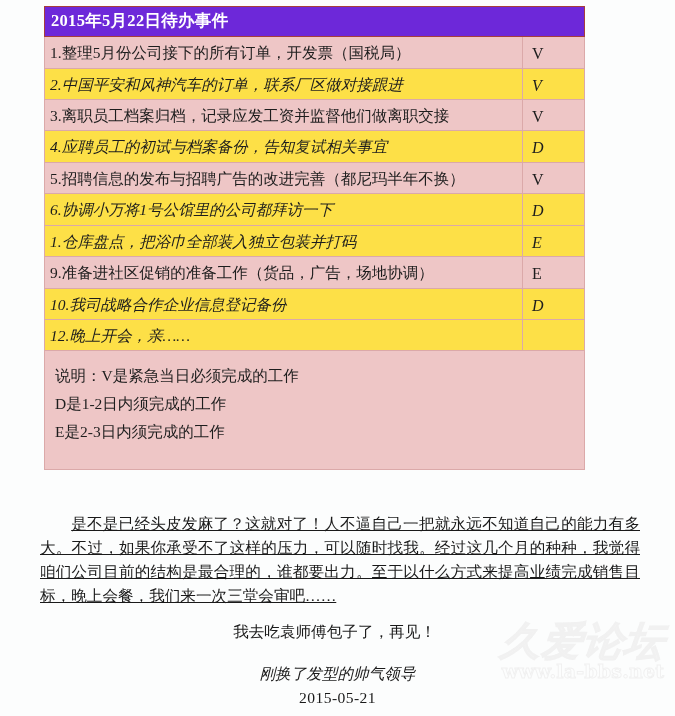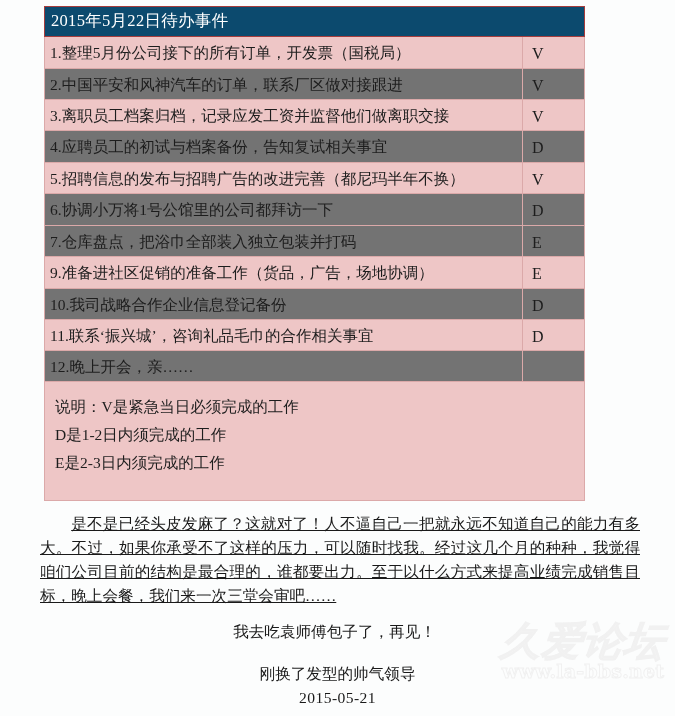--- a/index.html
+++ b/index.html
@@ -41,30 +41,31 @@
     font-size: 15.5px;
     line-height: 1.34;
     vertical-align: top;
     text-align: left;
     font-weight: normal;
   }
   .todo-table .col-task { width: 478px; }
   .todo-table .col-flag { width: 62px; }
 
   .table-header td {
-    background: #0c4a6e;
+    background: #6d28d9;
     color: #ffffff;
     font-size: 16.5px;
     letter-spacing: 0.3px;
     padding: 3px 6px 4px 6px;
     border: 1px solid #a63d3d;
+    font-weight: bold;
   }
 
   tr.row-shade td { background: #eec6c6; }
-  tr.row-plain td { background: #737373; }
+  tr.row-plain td { background: #fde047; font-style: italic; }
 
   td.flag {
     text-align: left;
     padding-left: 9px;
     font-size: 16px;
     letter-spacing: 0.5px;
   }
 
   tr.note-row td {
     background: #eec6c6;
@@ -111,21 +112,21 @@
   .signature {
     position: absolute;
     left: 0;
     top: 662px;
     width: 675px;
     text-align: center;
     font-size: 15.6px;
     line-height: 1.55;
     color: #1a1a1a;
   }
-  .signature .sig-name { display: block; }
+  .signature .sig-name { display: block; font-style: italic; }
   .signature .sig-date { display: block; letter-spacing: 0.4px; }
 
   
   .watermark {
     position: absolute;
     right: 4px;
     bottom: 18px;
     width: 176px;
     height: 84px;
     pointer-events: none;
@@ -195,33 +196,29 @@
         </tr>
         <tr class="row-shade">
           <td class="task">5.招聘信息的发布与招聘广告的改进完善（都尼玛半年不换）</td>
           <td class="flag">V</td>
         </tr>
         <tr class="row-plain">
           <td class="task">6.协调小万将1号公馆里的公司都拜访一下</td>
           <td class="flag">D</td>
         </tr>
         <tr class="row-plain">
-          <td class="task">7.仓库盘点，把浴巾全部装入独立包装并打码</td>
+          <td class="task">1.仓库盘点，把浴巾全部装入独立包装并打码</td>
           <td class="flag">E</td>
         </tr>
         <tr class="row-shade">
           <td class="task">9.准备进社区促销的准备工作（货品，广告，场地协调）</td>
           <td class="flag">E</td>
         </tr>
         <tr class="row-plain">
           <td class="task">10.我司战略合作企业信息登记备份</td>
-          <td class="flag">D</td>
-        </tr>
-        <tr class="row-shade">
-          <td class="task">11.联系‘振兴城’，咨询礼品毛巾的合作相关事宜</td>
           <td class="flag">D</td>
         </tr>
         <tr class="row-plain">
           <td class="task">12.晚上开会，亲……</td>
           <td class="flag"></td>
         </tr>
         <tr class="note-row">
           <td colspan="2">
             <div class="note-line">说明：V是紧急当日必须完成的工作</div>
             <div class="note-line">D是1-2日内须完成的工作</div>

